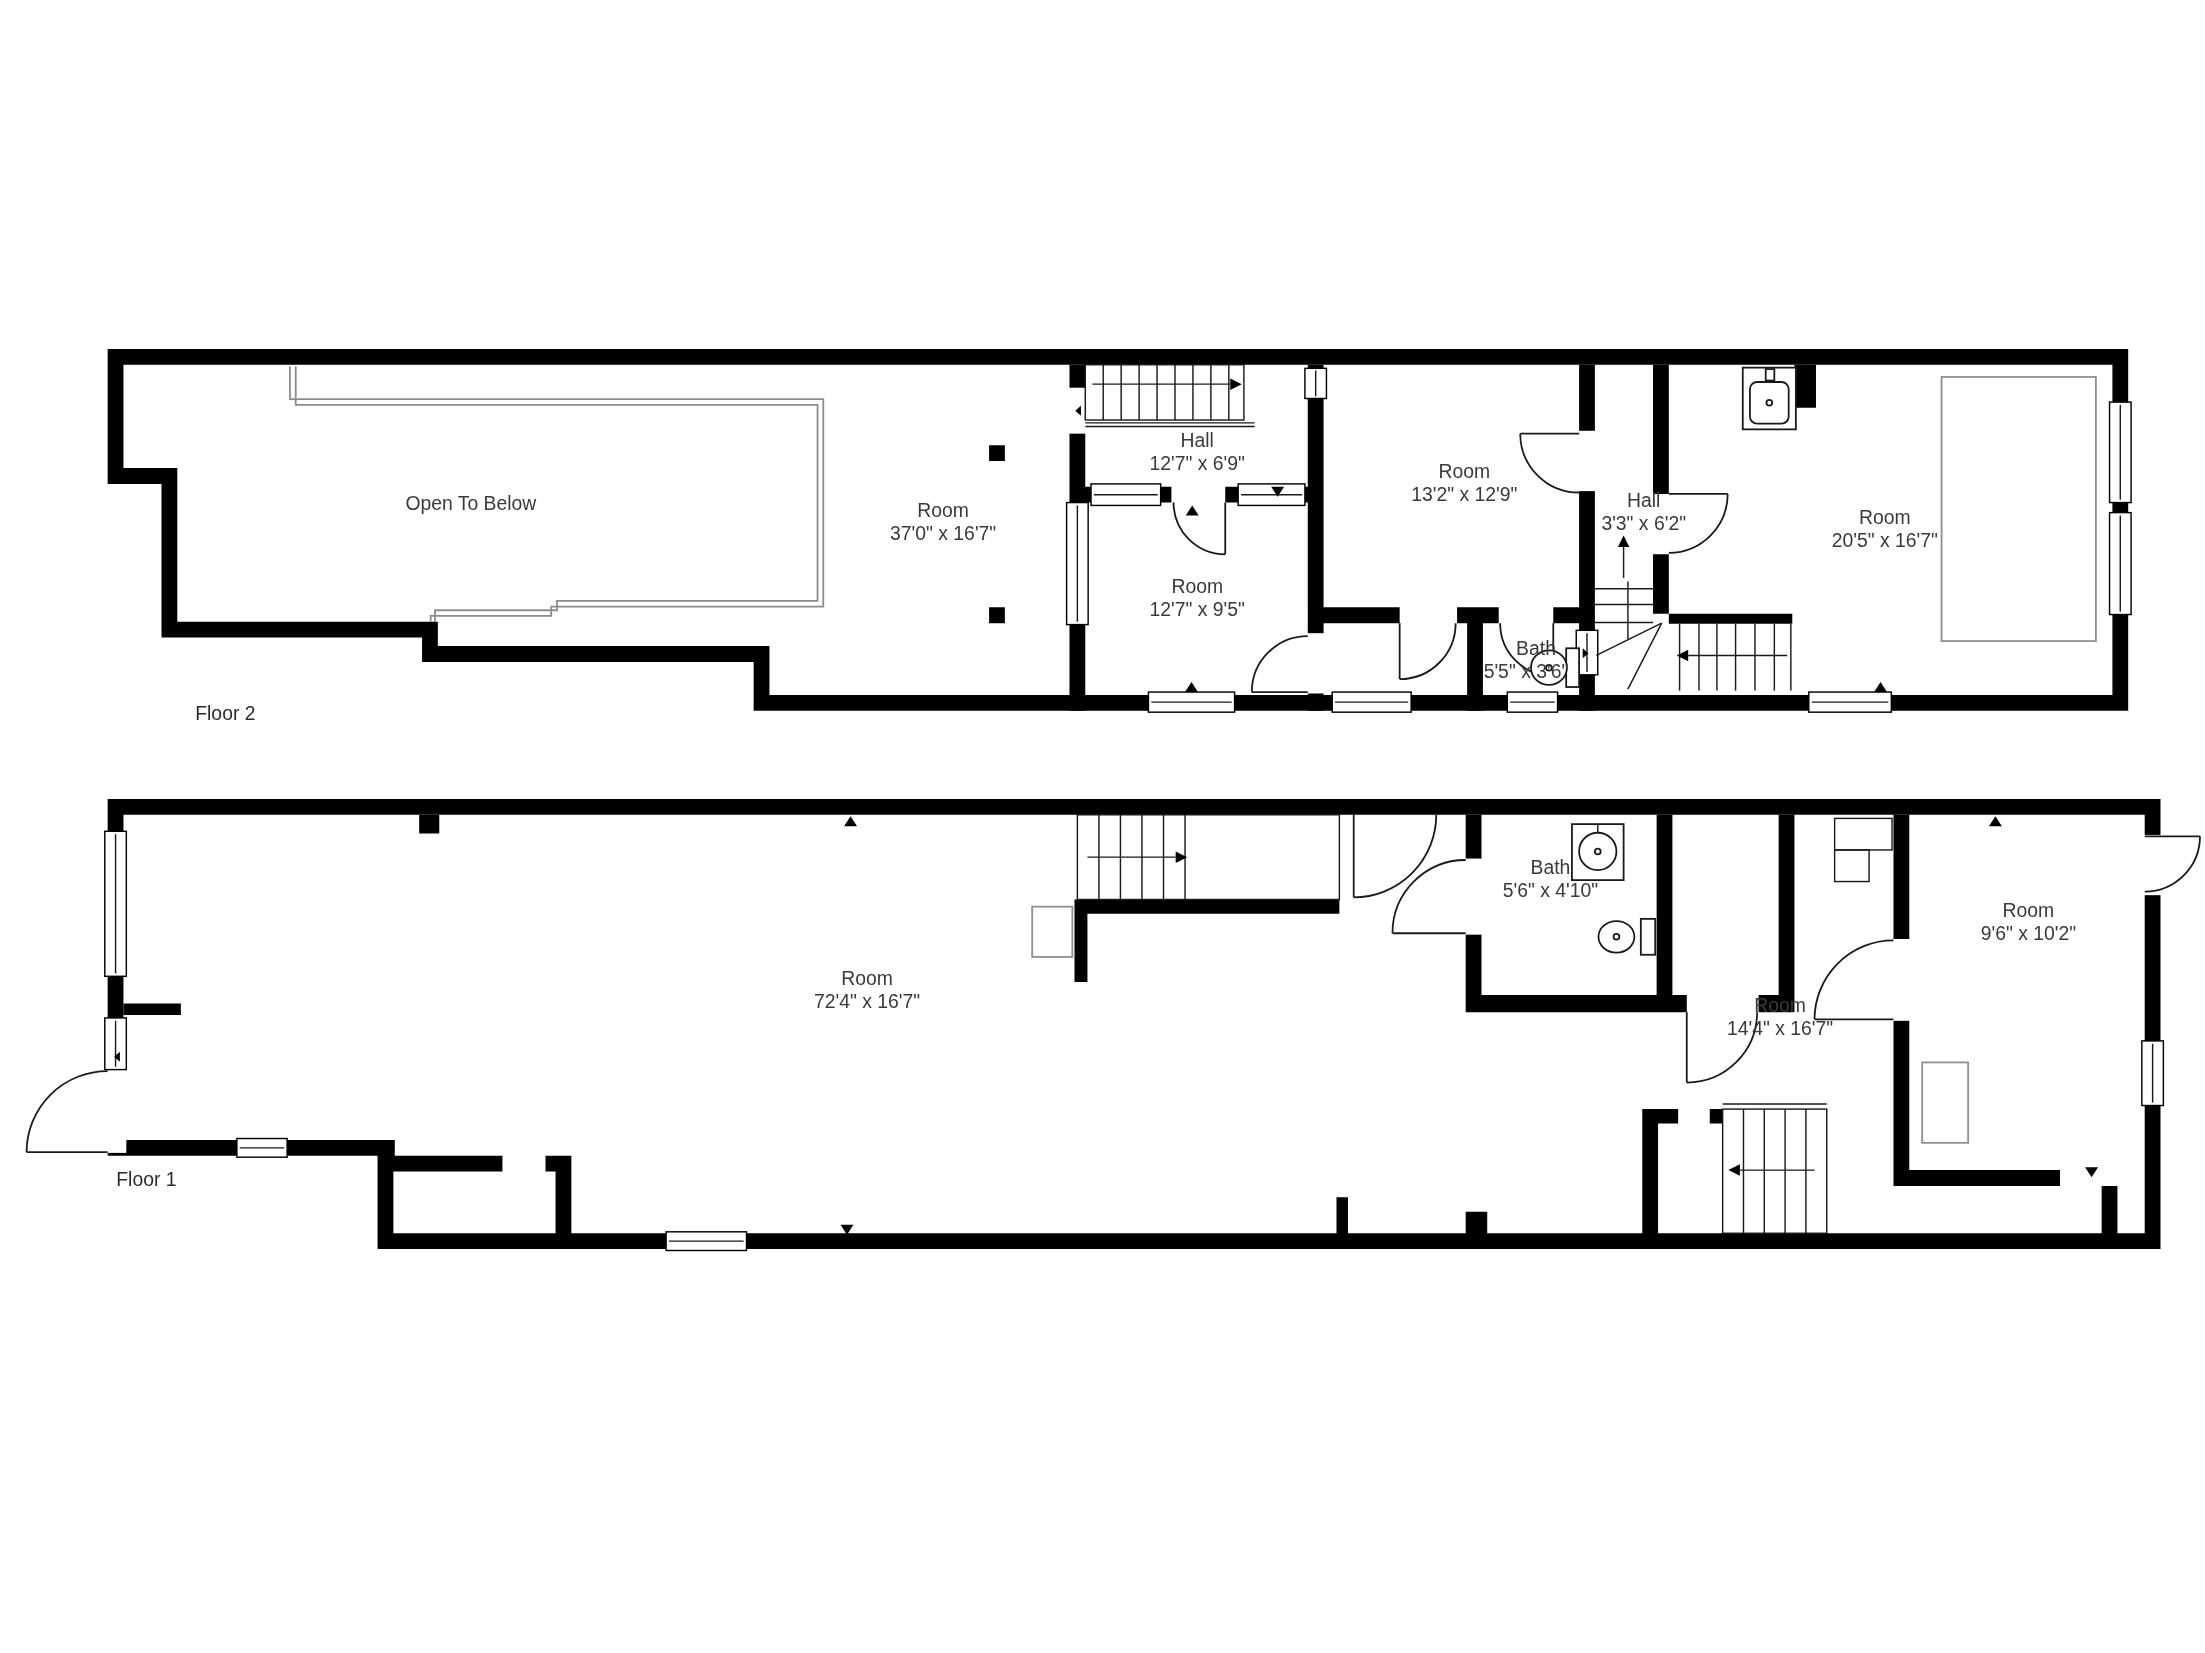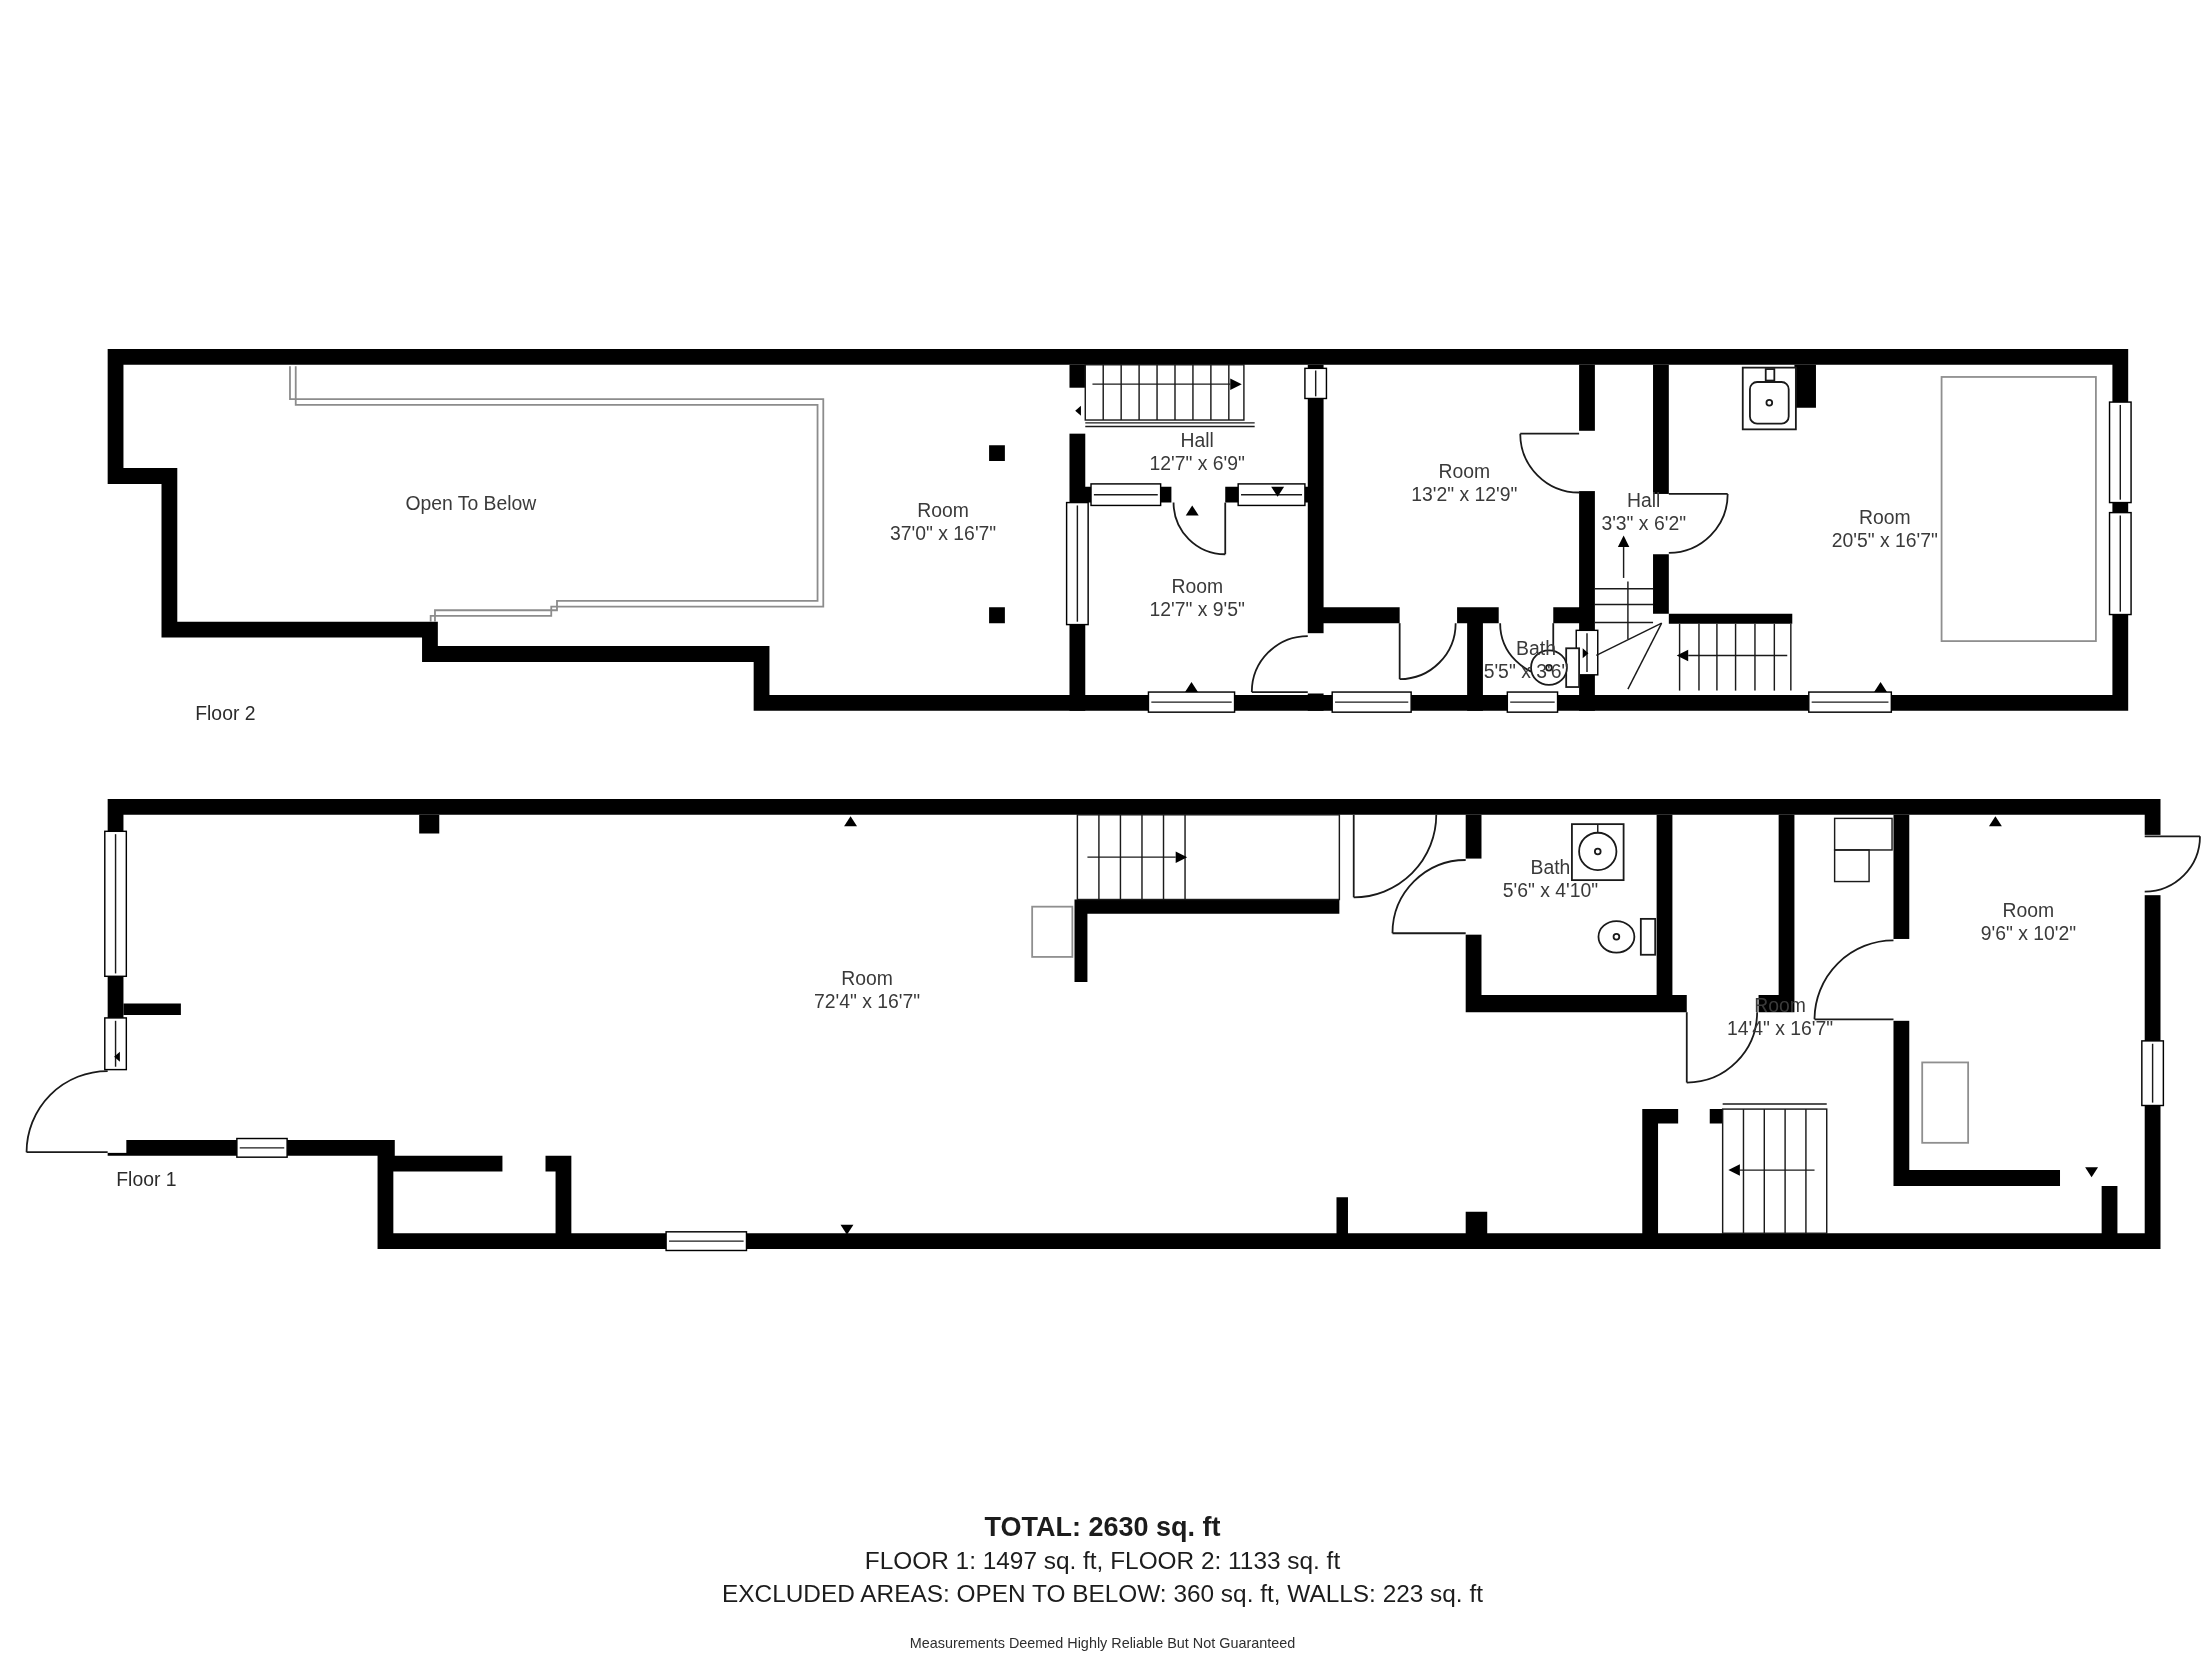--- a/index.html
+++ b/index.html
@@ -374,20 +374,14 @@
       <text class="room-dims" x="2160" y="1250" text-anchor="middle">5'6" x 4'10"</text>
       <text class="room-name" x="2480" y="1410" text-anchor="middle">Room</text>
       <text class="room-dims" x="2480" y="1442" text-anchor="middle">14'4" x 16'7"</text>
       <text class="room-name" x="2826" y="1278" text-anchor="middle">Room</text>
       <text class="room-dims" x="2826" y="1310" text-anchor="middle">9'6" x 10'2"</text>
       <text class="floor-tag" x="162" y="1652">Floor 1</text>
     </g>
   </g>
 </svg>
 
-  <div class="summary">
-    <div class="total">TOTAL: 2630 sq. ft</div>
-    <div class="line">FLOOR 1: 1497 sq. ft, FLOOR 2: 1133 sq. ft</div>
-    <div class="line">EXCLUDED AREAS: OPEN TO BELOW: 360 sq. ft, WALLS: 223 sq. ft</div>
-    <div class="fine">Measurements Deemed Highly Reliable But Not Guaranteed</div>
-  </div>
 </div>
 
 
 </body></html>

